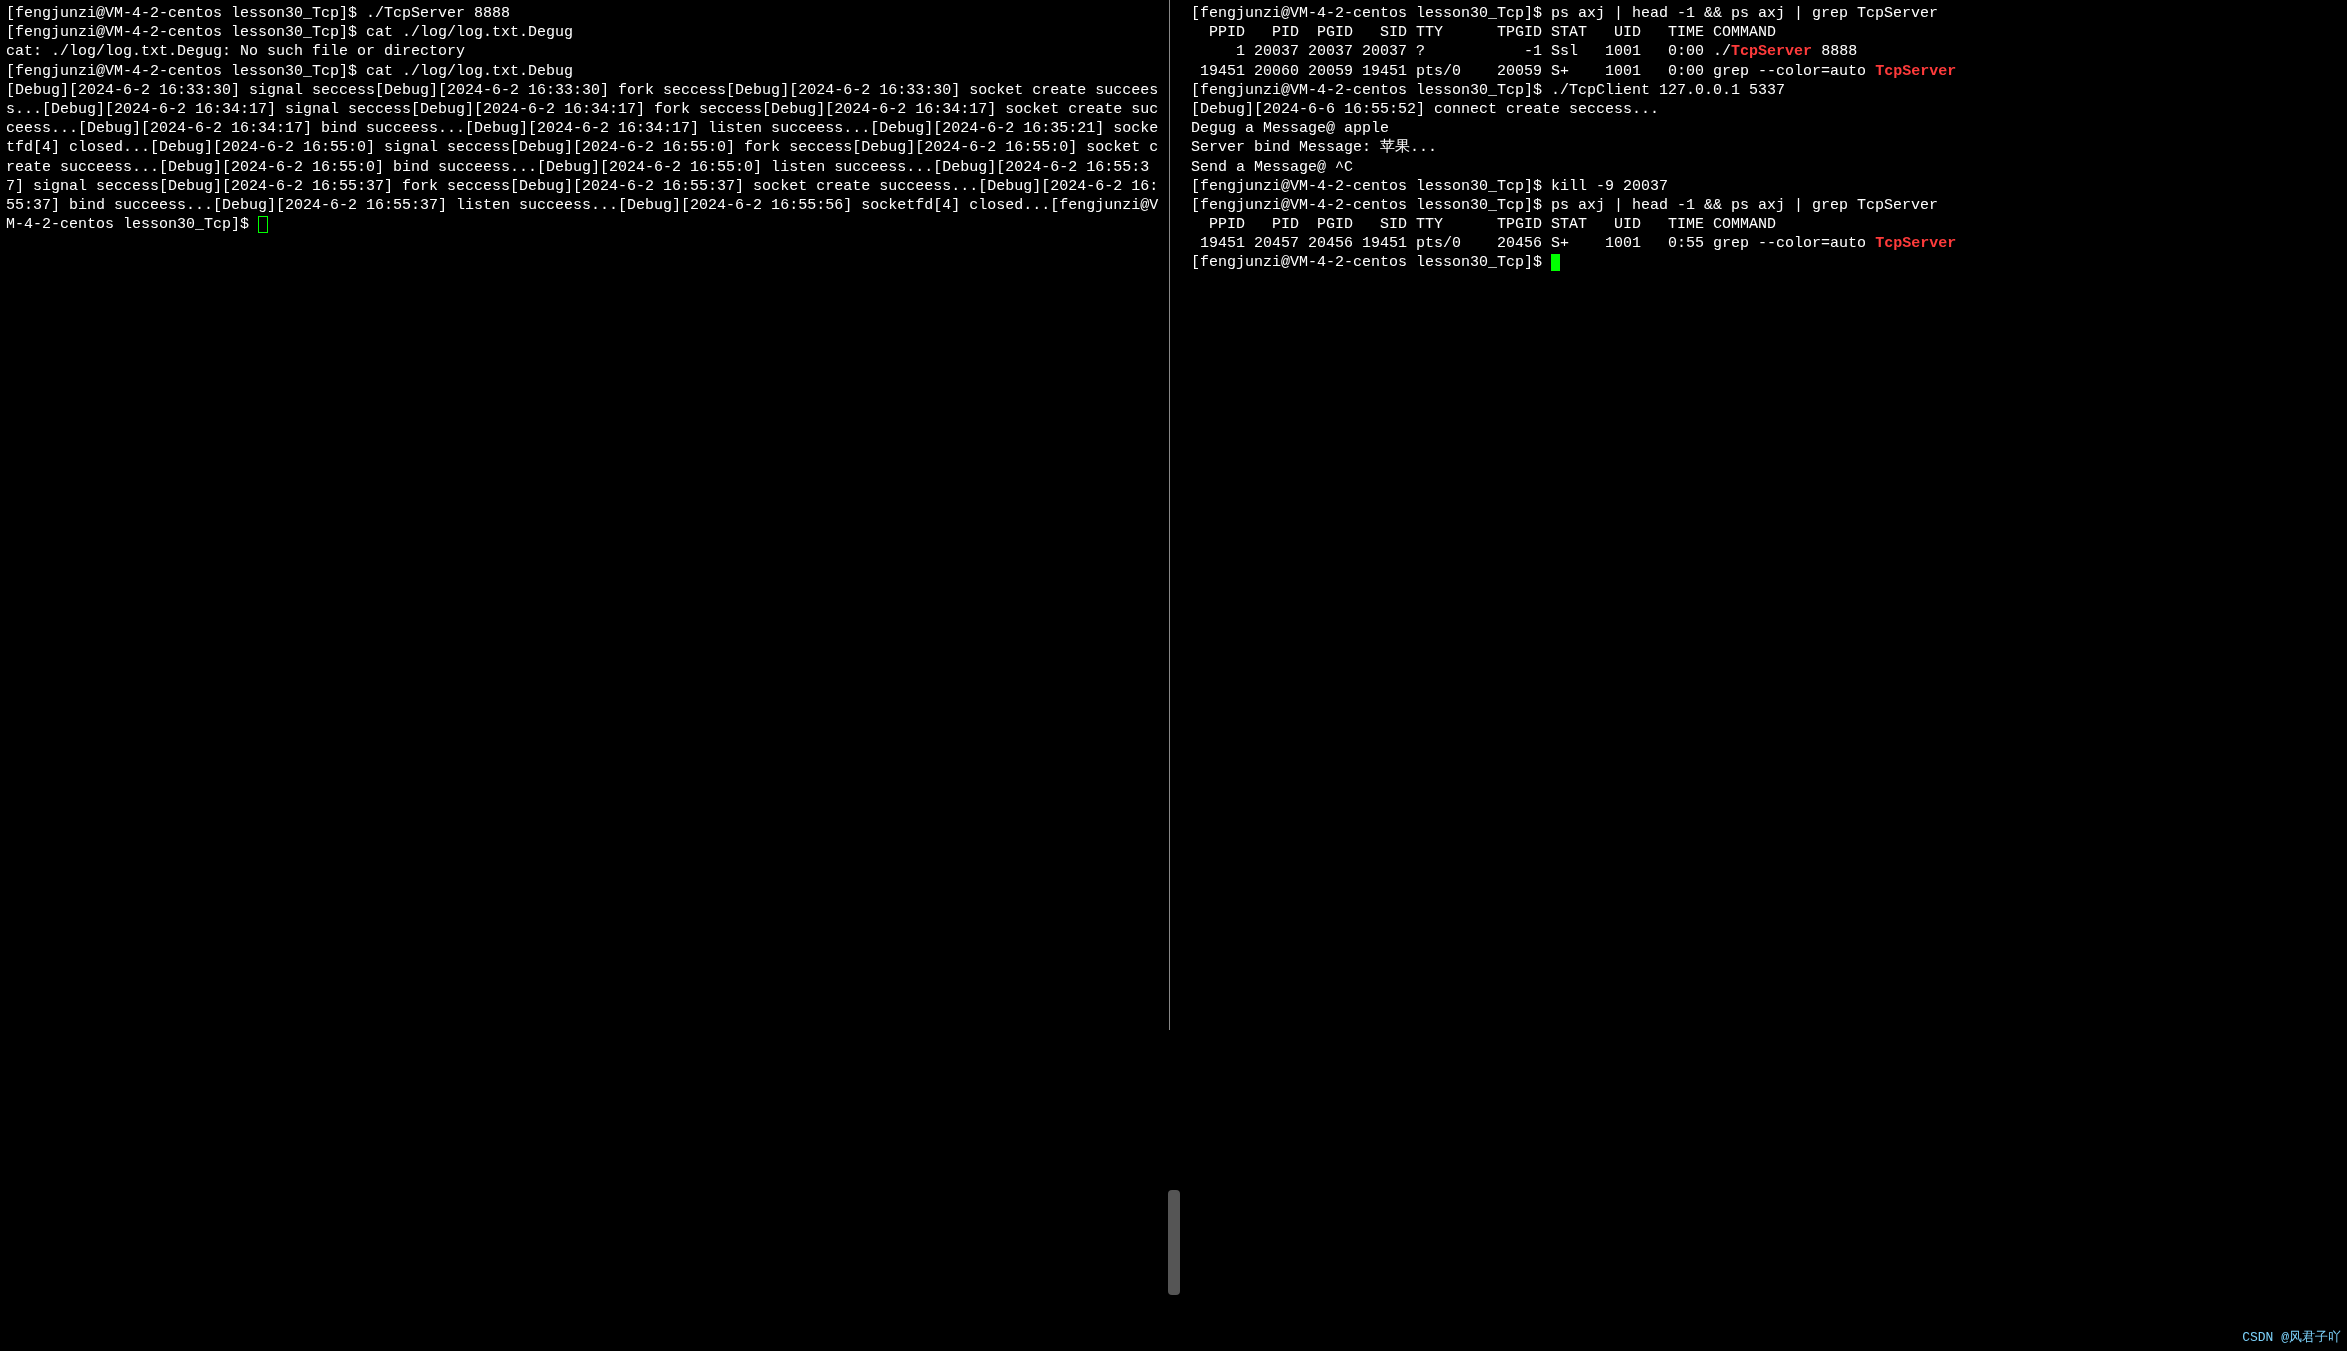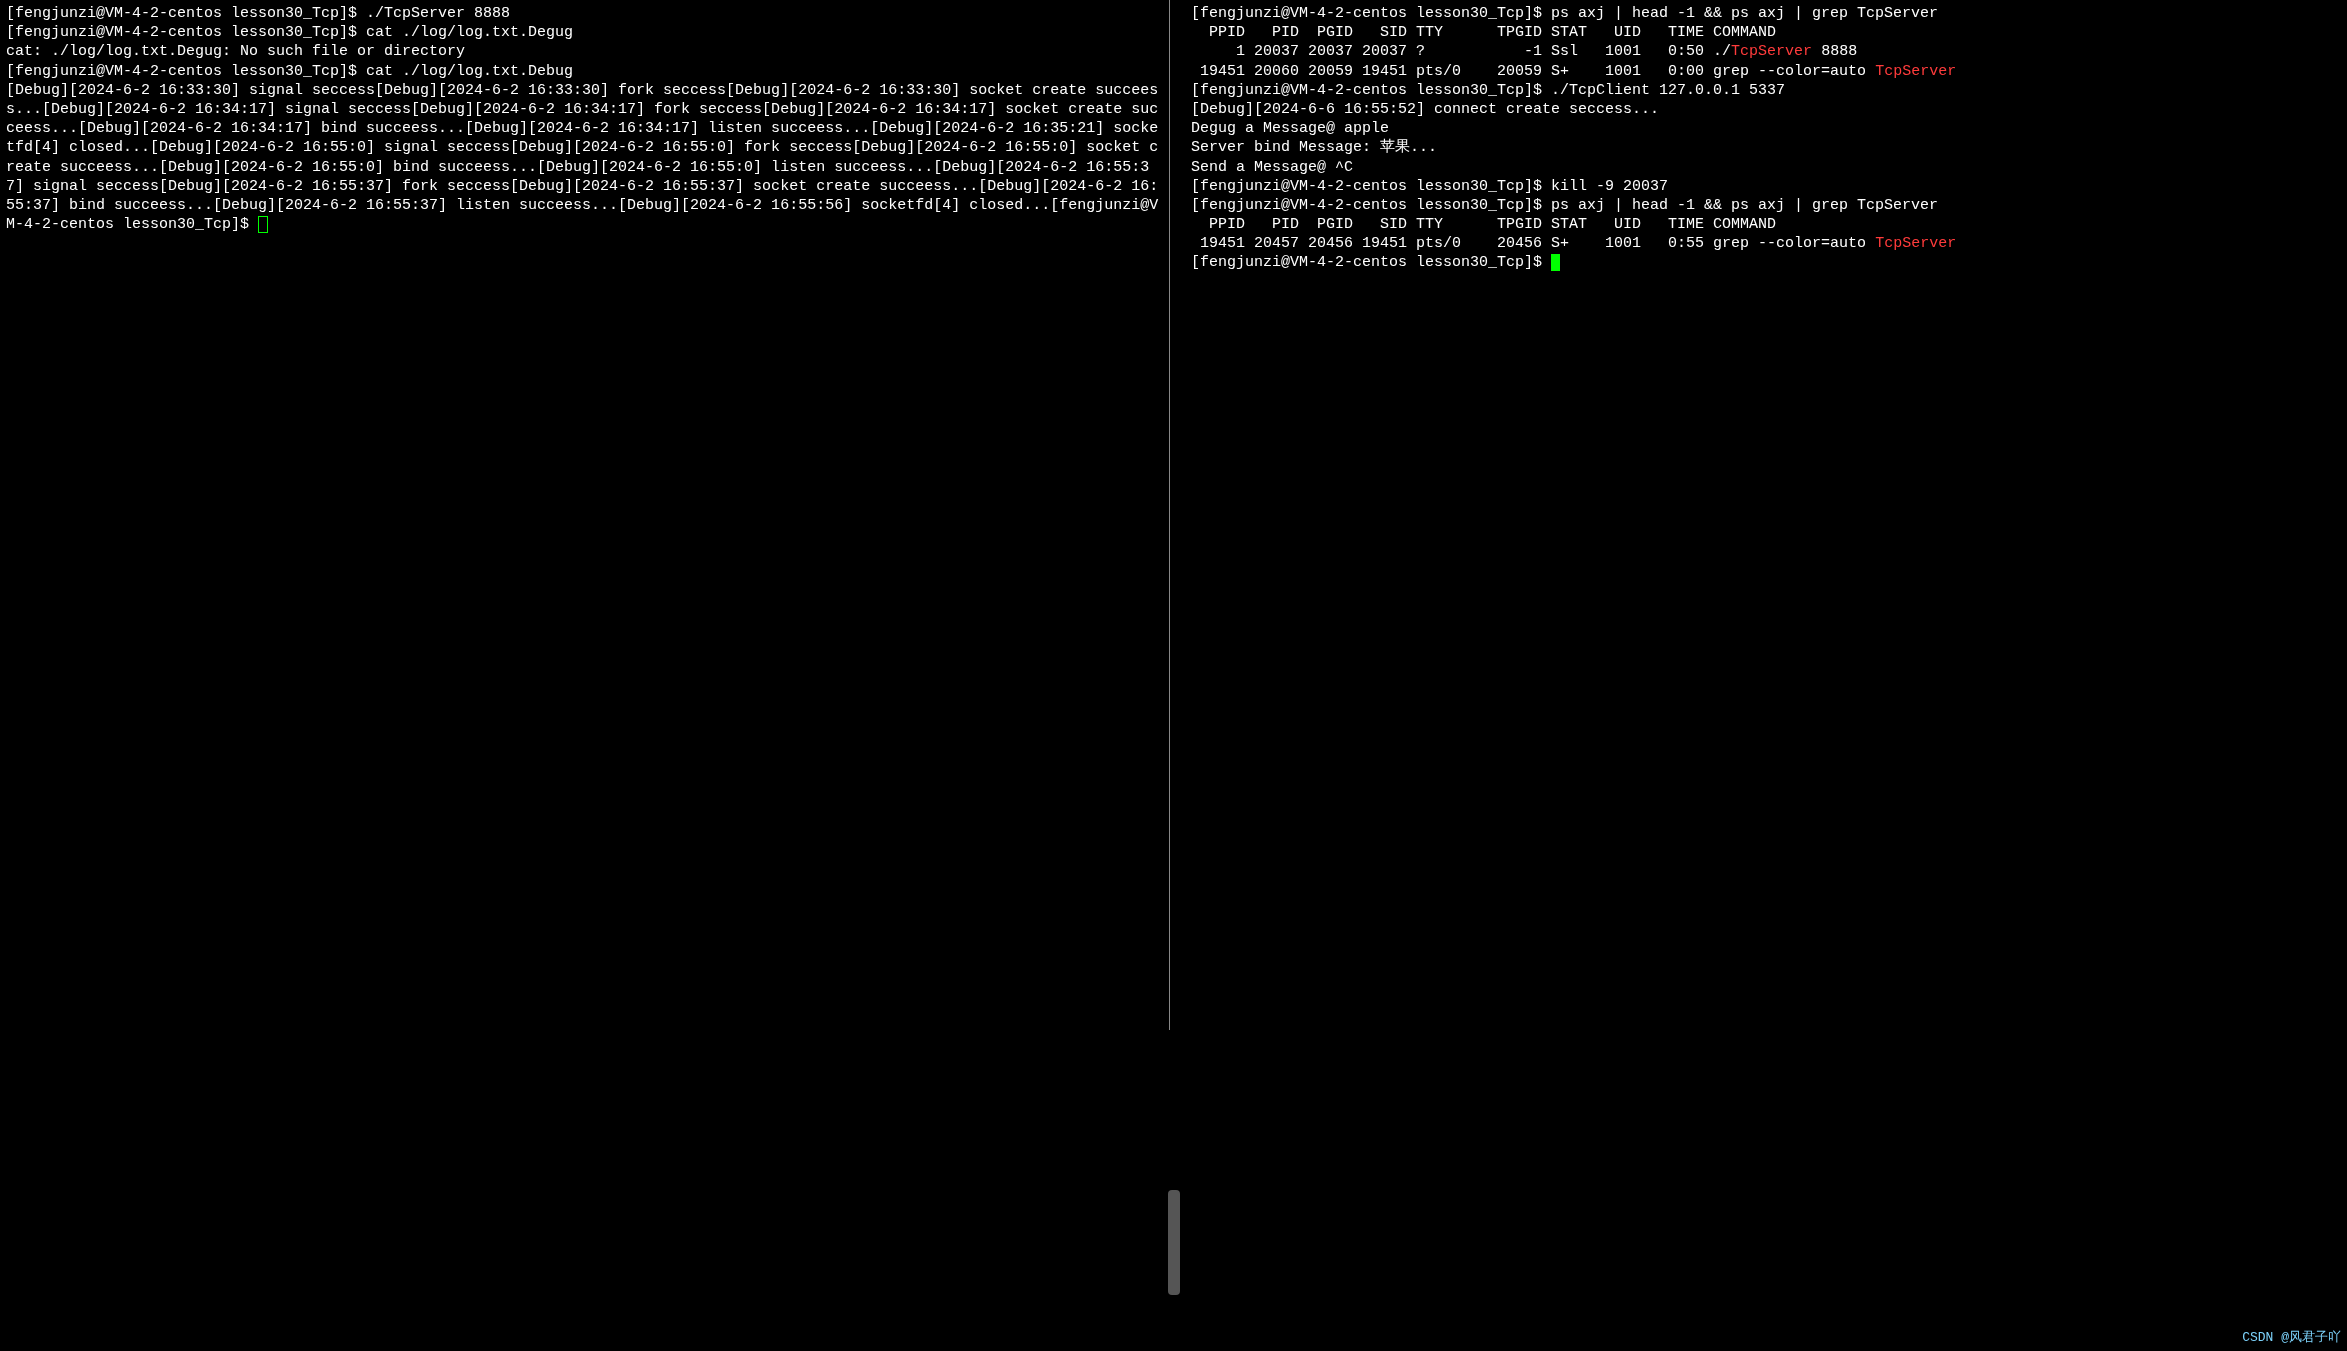--- a/index.html
+++ b/index.html
@@ -27,21 +27,21 @@
   .right { left: 1185px; width: 1162px; }
   .scrollbar {
     position: absolute;
     left: 1168px;
     top: 1190px;
     width: 12px;
     height: 105px;
     background: #555;
     border-radius: 4px;
   }
-  .red   { color: #ff3b3b; font-weight: normal; }
+  .red   { color: #ff3b3b; font-weight: bold; }
   .hl    { background: #00ff00; color: #000; }
   .cursor-box {
     display: inline-block;
     width: 10px;
     height: 17px;
     border: 1px solid #0f0;
     vertical-align: text-bottom;
   }
   .watermark {
     position: absolute;
@@ -57,21 +57,21 @@
 <div class="pane left"><span>[fengjunzi@VM-4-2-centos lesson30_Tcp]$ </span><span>./TcpServer 8888</span>
 <span>[fengjunzi@VM-4-2-centos lesson30_Tcp]$ </span><span>cat ./log/log.txt.Degug</span>
 <span>cat: ./log/log.txt.Degug: No such file or directory</span>
 <span>[fengjunzi@VM-4-2-centos lesson30_Tcp]$ </span><span>cat ./log/log.txt.Debug</span>
 <span>[Debug][2024-6-2 16:33:30] signal seccess[Debug][2024-6-2 16:33:30] fork seccess[Debug][2024-6-2 16:33:30] socket create succeess...[Debug][2024-6-2 16:34:17] signal seccess[Debug][2024-6-2 16:34:17] fork seccess[Debug][2024-6-2 16:34:17] socket create succeess...[Debug][2024-6-2 16:34:17] bind succeess...[Debug][2024-6-2 16:34:17] listen succeess...[Debug][2024-6-2 16:35:21] socketfd[4] closed...[Debug][2024-6-2 16:55:0] signal seccess[Debug][2024-6-2 16:55:0] fork seccess[Debug][2024-6-2 16:55:0] socket create succeess...[Debug][2024-6-2 16:55:0] bind succeess...[Debug][2024-6-2 16:55:0] listen succeess...[Debug][2024-6-2 16:55:37] signal seccess[Debug][2024-6-2 16:55:37] fork seccess[Debug][2024-6-2 16:55:37] socket create succeess...[Debug][2024-6-2 16:55:37] bind succeess...[Debug][2024-6-2 16:55:37] listen succeess...[Debug][2024-6-2 16:55:56] socketfd[4] closed...</span><span>[fengjunzi@VM-4-2-centos lesson30_Tcp]$ </span><span class="cursor-box"></span></div>
 
 <div class="scrollbar"></div>
 
 <div class="pane right"><span>[fengjunzi@VM-4-2-centos lesson30_Tcp]$ </span><span>ps axj | head -1 &amp;&amp; ps axj | grep TcpServer</span>
 <span>  PPID   PID  PGID   SID TTY      TPGID STAT   UID   TIME COMMAND</span>
-<span>     1 20037 20037 20037 ?           -1 Ssl   1001   0:50 ./</span><span class="red">TcpServer</span><span> 8888</span>
+<span>     1 20037 20037 20037 ?           -1 Ssl   1001   0:00 ./</span><span class="red">TcpServer</span><span> 8888</span>
 <span> 19451 20060 20059 19451 pts/0    20059 S+    1001   0:00 grep --color=auto </span><span class="red">TcpServer</span>
 <span>[fengjunzi@VM-4-2-centos lesson30_Tcp]$ </span><span>./TcpClient 127.0.0.1 5337</span>
 <span>[Debug][2024-6-6 16:55:52] connect create seccess...</span>
 <span>Degug a Message@ apple</span>
 <span>Server bind Message: 苹果...</span>
 <span>Send a Message@ ^C</span>
 <span>[fengjunzi@VM-4-2-centos lesson30_Tcp]$ </span><span>kill -9 20037</span>
 <span>[fengjunzi@VM-4-2-centos lesson30_Tcp]$ </span><span>ps axj | head -1 &amp;&amp; ps axj | grep TcpServer</span>
 <span>  PPID   PID  PGID   SID TTY      TPGID STAT   UID   TIME COMMAND</span>
 <span> 19451 20457 20456 19451 pts/0    20456 S+    1001   0:55 grep --color=auto </span><span class="red">TcpServer</span>

